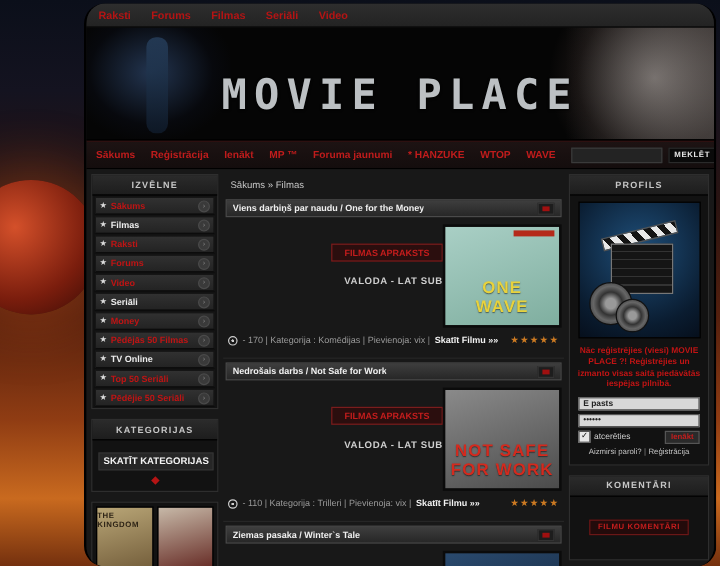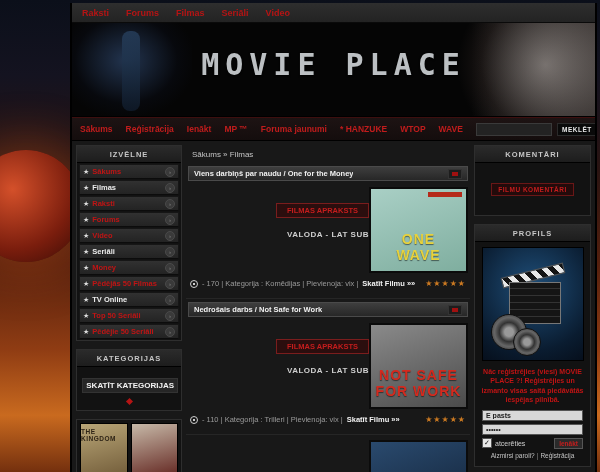--- a/index.html
+++ b/index.html
@@ -3,31 +3,31 @@
 <meta charset="utf-8">
 <style>
   html,body{margin:0;padding:0;}
   body{width:600px;height:472px;overflow:hidden;font-family:"Liberation Sans",sans-serif;background:#000;}
   .stage{position:relative;width:600px;height:472px;overflow:hidden;
     background:linear-gradient(180deg,#0b0f1a 0%,#141320 16%,#2a1412 36%,#55200e 56%,#8f3c13 74%,#c96a1f 88%,#74300e 100%);}
   .planet{position:absolute;left:-30px;top:150px;width:112px;height:112px;border-radius:50%;
     background:radial-gradient(circle at 38% 35%,#d4502a,#7a1d0d 60%,#3d0d06 95%);
     box-shadow:0 0 45px 12px rgba(210,90,25,.35);}
   .wrapper{position:absolute;left:70px;top:3px;width:527px;height:469px;box-sizing:border-box;
-    background:#141414;border-left:2px solid #000;border-right:2px solid #000;overflow:hidden;}
+    background:#141414;border-left:2px solid #000;border-right:2px solid #000;overflow:hidden;border-radius:17px;}
 
   
   .topnav{height:19px;background:linear-gradient(#2e2e2e,#232323);border-bottom:1px solid #0a0a0a;
     display:flex;align-items:center;gap:17px;padding:0 10px;}
   .topnav a{color:#b51414;font-size:9px;font-weight:bold;text-decoration:none;cursor:pointer;}
 
   
   .banner{position:relative;height:93px;background:#050505;overflow:hidden;border-bottom:1px solid #000;}
-  .banner h1{margin:0;position:absolute;left:0;right:0;top:24px;text-align:center;
-    font-family:"DejaVu Sans Mono",monospace;font-size:30px;font-weight:bold;letter-spacing:6px;color:#bcc0c3;
+  .banner h1{margin:13px;position:absolute;left:0;right:0;top:24px;text-align:center;
+    font-family:"DejaVu Sans Mono",monospace;font-size:35px;font-weight:bold;letter-spacing:6px;color:#bcc0c3;
     text-shadow:0 1px 2px #000;}
   .banner-left{position:absolute;left:0;top:0;width:120px;height:100%;
     background:radial-gradient(ellipse at 45% 40%,rgba(70,110,170,.45),rgba(20,30,60,.15) 55%,transparent 75%);}
   .banner-left:after{content:"";position:absolute;left:50px;top:8px;width:18px;height:80px;
     background:linear-gradient(180deg,#27405e,#101c2c);border-radius:8px;opacity:.8;}
   .banner-right{position:absolute;right:0;top:0;width:155px;height:100%;
     background:linear-gradient(to left,rgba(190,180,175,.28),transparent 80%),
     radial-gradient(circle at 68% 45%,rgba(205,195,190,.5),rgba(90,70,65,.2) 55%,transparent 75%);}
 
   
@@ -291,42 +291,40 @@
       </div>
     </div>
     <div class="mfoot">
       <span class="doticon"></span>
       <span class="meta">- 110 | Kategorija : Trilleri | Pievienoja: vix |</span>
       <a class="watch">Skatīt Filmu »»</a>
       <span class="stars"><span class="sf">★★★★★</span><span class="se"></span></span>
     </div>
   </section>
   <section class="movie">
+    <div class="mtitle">
+      <span class="mtitle-text">Ziemas pasaka / Winter`s Tale</span>
+      <span class="mbadge"></span>
+    </div>
     <div class="mbody">
       <div class="mleft">
         
         
       </div>
       <div class="poster" style="background:linear-gradient(160deg,#2a4a6e,#101f33)">
         
         
       </div>
     </div>
 
   </section>
           </div>
       </main>
 
       <aside class="col-right">
-        <div class="box">
-          <div class="box-h">KOMENTĀRI</div>
-          <div class="comments-body">
-            <button class="commentsbtn">FILMU KOMENTĀRI</button>
-          </div>
-        </div>
         <div class="box">
           <div class="box-h">PROFILS</div>
           <div class="profile-img">
             <span class="clap-top"></span>
             <span class="clap-body"></span>
             <span class="reel1"></span>
             <span class="reel2"></span>
           </div>
           <div class="profile-text">Nāc reģistrējies (viesi) MOVIE PLACE ?! Reģistrējies un izmanto visas saitā piedāvātās iespējas pilnībā.</div>
           <div class="login">
@@ -335,18 +333,24 @@
             <div class="rememberrow">
               <span class="checkbox">✓</span>
               <span class="rememberlabel">atcerēties</span>
               <button class="loginbtn">Ienākt</button>
             </div>
             <div class="loginlinks">
               <a>Aizmirsi paroli?</a><span class="linksep">|</span><a>Reģistrācija</a>
             </div>
           </div>
         </div>
+        <div class="box">
+          <div class="box-h">KOMENTĀRI</div>
+          <div class="comments-body">
+            <button class="commentsbtn">FILMU KOMENTĀRI</button>
+          </div>
+        </div>
 
       </aside>
 
     </div>
   </div>
 </div>
 
 </body></html>

